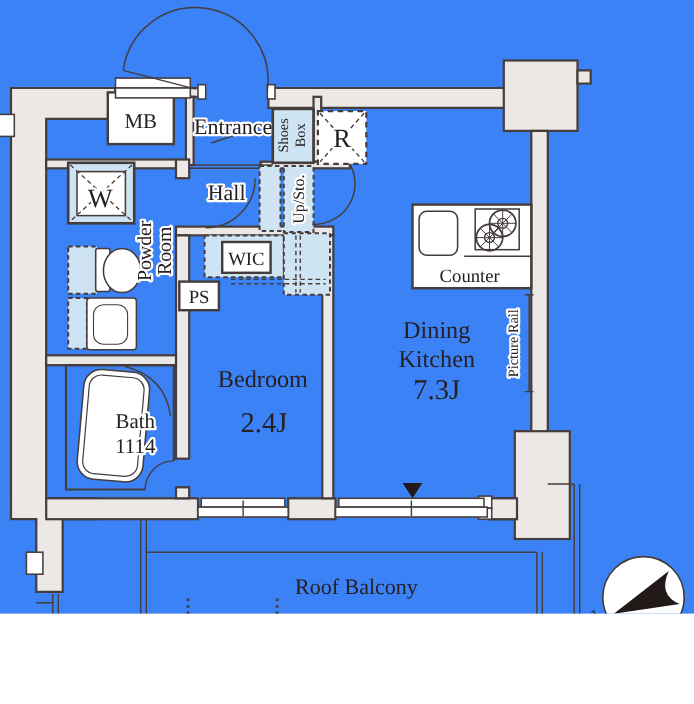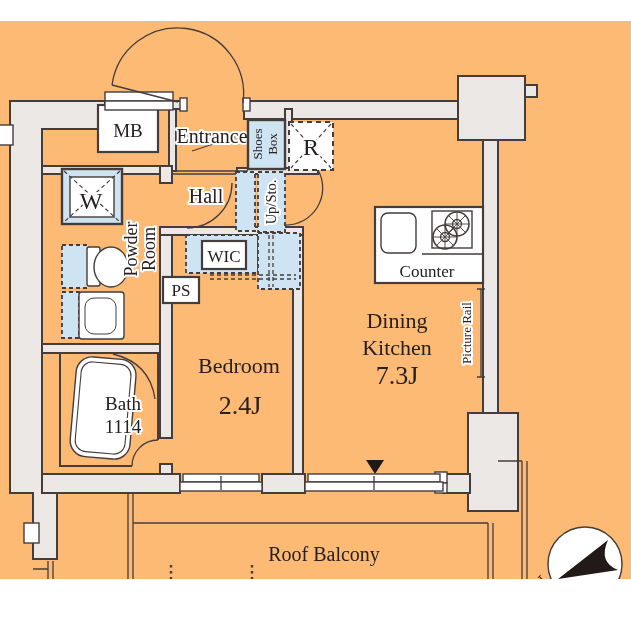--- a/index.html
+++ b/index.html
@@ -1,16 +1,16 @@
 <!DOCTYPE html>
 <html style="--wall_fill: #ebe8e6; --fixture_blue: #cfe4f2; --line_dark: #453c3c; --text_dark: #272020; --needle_black: #211a18;"><head>
 <meta charset="utf-8">
 <style>
   html,body{margin:0;padding:0;background:#ffffff;}
-  .stage{width:631px;height:558px;position:relative;background:#fdba74;overflow:hidden;margin-top:21px;}
+  .stage{width:631px;height:558px;position:relative;background:#3b82f6;overflow:hidden;}
   svg{display:block;}
   .wall{fill:var(--wall_fill);stroke:var(--line_dark);stroke-width:2;stroke-linejoin:miter;}
   .ln{stroke:var(--line_dark);stroke-width:1.3;fill:none;}
   .ln2{stroke:var(--line_dark);stroke-width:2;fill:none;}
   .wht{fill:#fff;stroke:var(--line_dark);stroke-width:1.4;}
   .wht2{fill:#fff;stroke:var(--line_dark);stroke-width:2.2;}
   .blue{fill:var(--fixture_blue);stroke:var(--line_dark);}
   .bsolid{stroke-width:2.4;}
   .bdash{stroke-width:1.8;stroke-dasharray:4 3;}
   .dash{stroke:var(--line_dark);stroke-width:1.3;fill:none;stroke-dasharray:4 3;}

